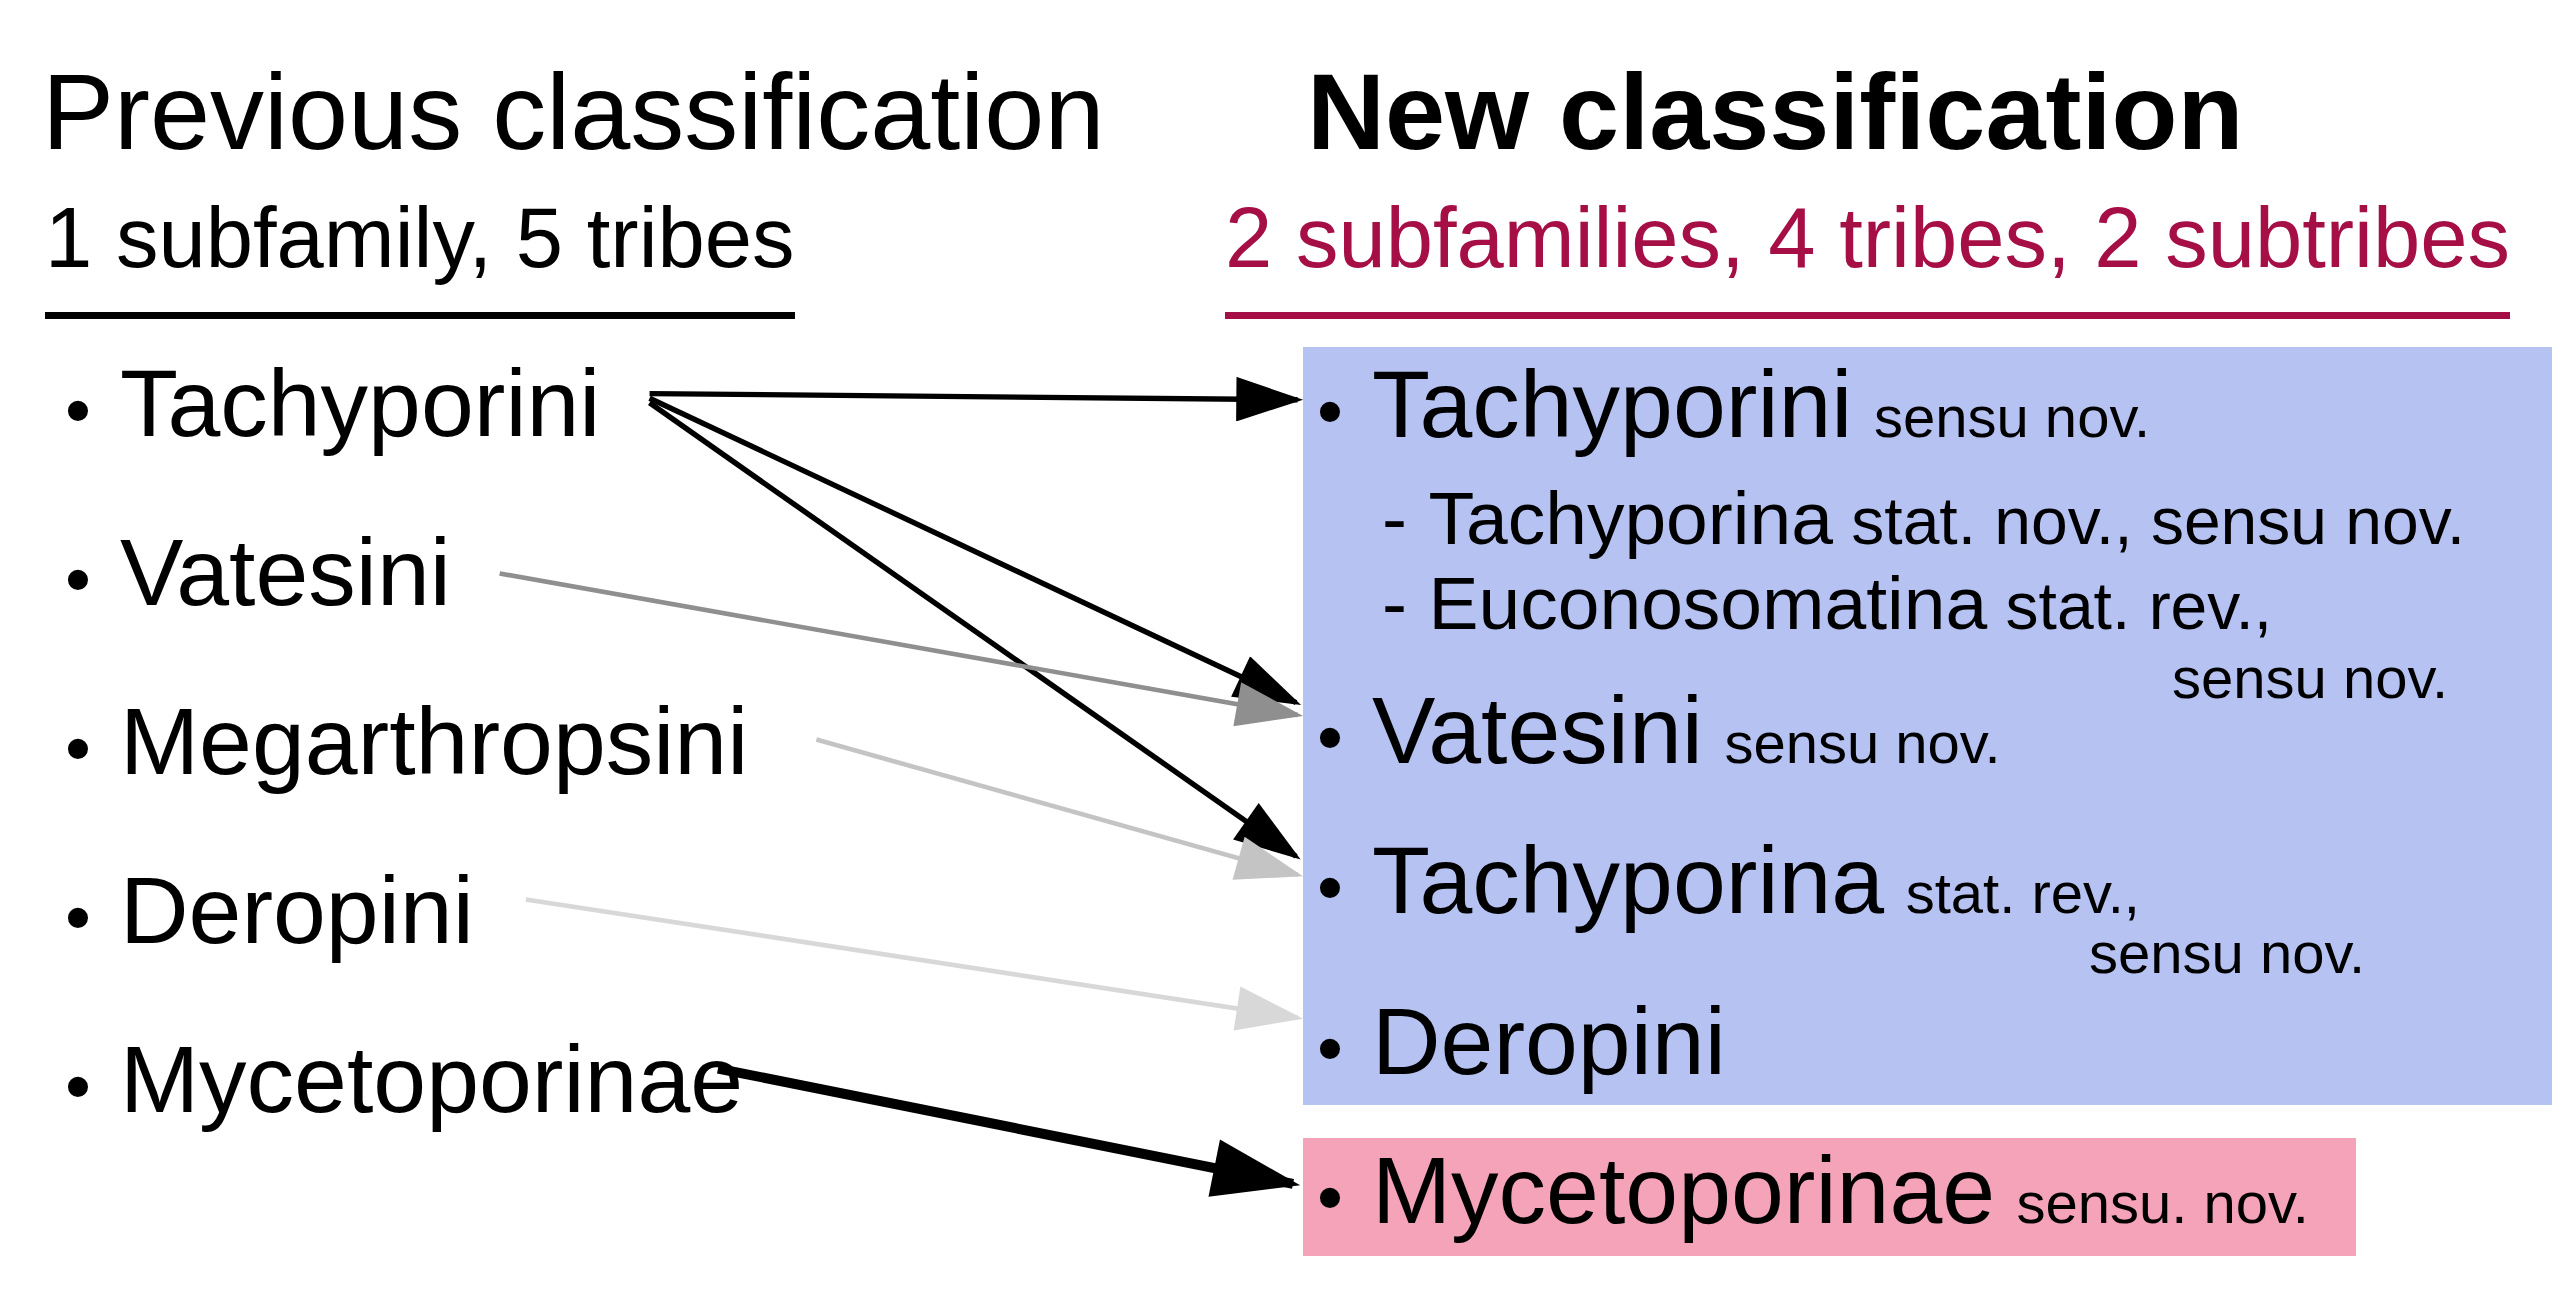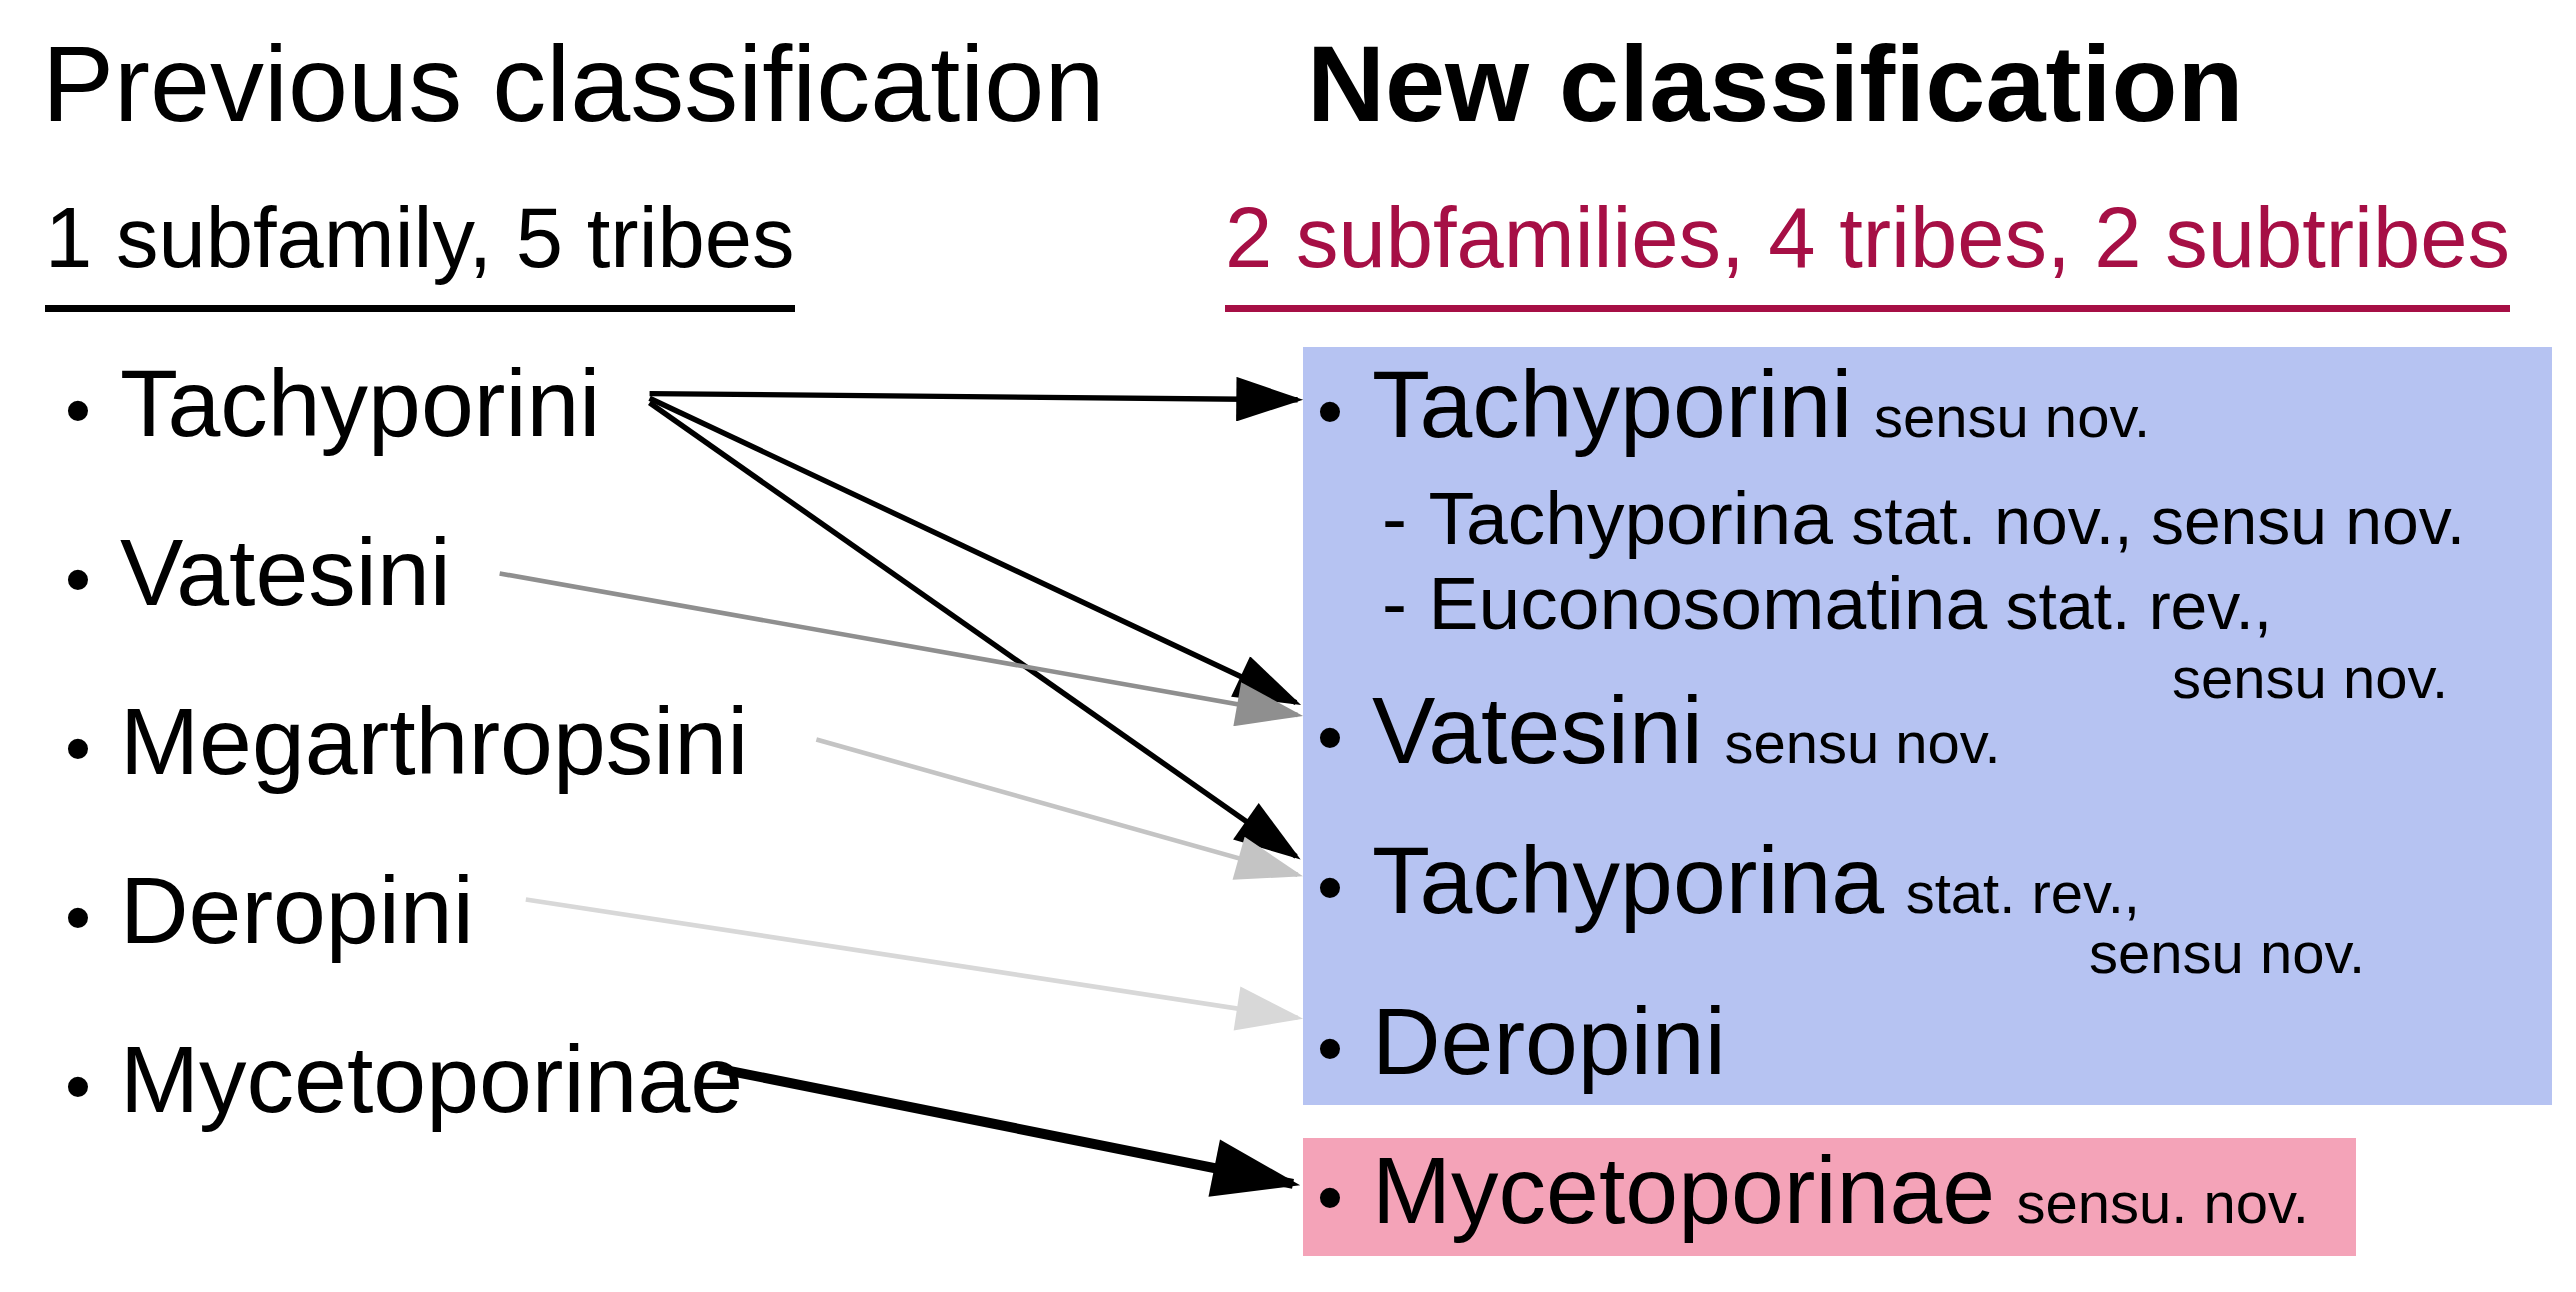--- a/index.html
+++ b/index.html
@@ -11,28 +11,29 @@
     font-family: "Liberation Sans", "DejaVu Sans", sans-serif;
     color: #000000;
     overflow: hidden;
   }
   .abs { position: absolute; }
 
   .col-title {
     font-size: 108px;
     line-height: 1.15;
     white-space: nowrap;
+    margin-top: 28px;
   }
   .col-title.bold { font-weight: bold; }
 
   .col-subtitle {
     font-size: 85px;
     line-height: 1.1;
     white-space: nowrap;
-    padding-bottom: 20px;
+    padding-bottom: 27px;
     border-bottom: 7px solid #000000;
   }
   .col-subtitle.crimson {
     color: var(--accent-crimson, #a60f45);
     border-bottom-color: var(--accent-crimson, #a60f45);
   }
 
   .item-row {
     display: flex;
     align-items: baseline;

